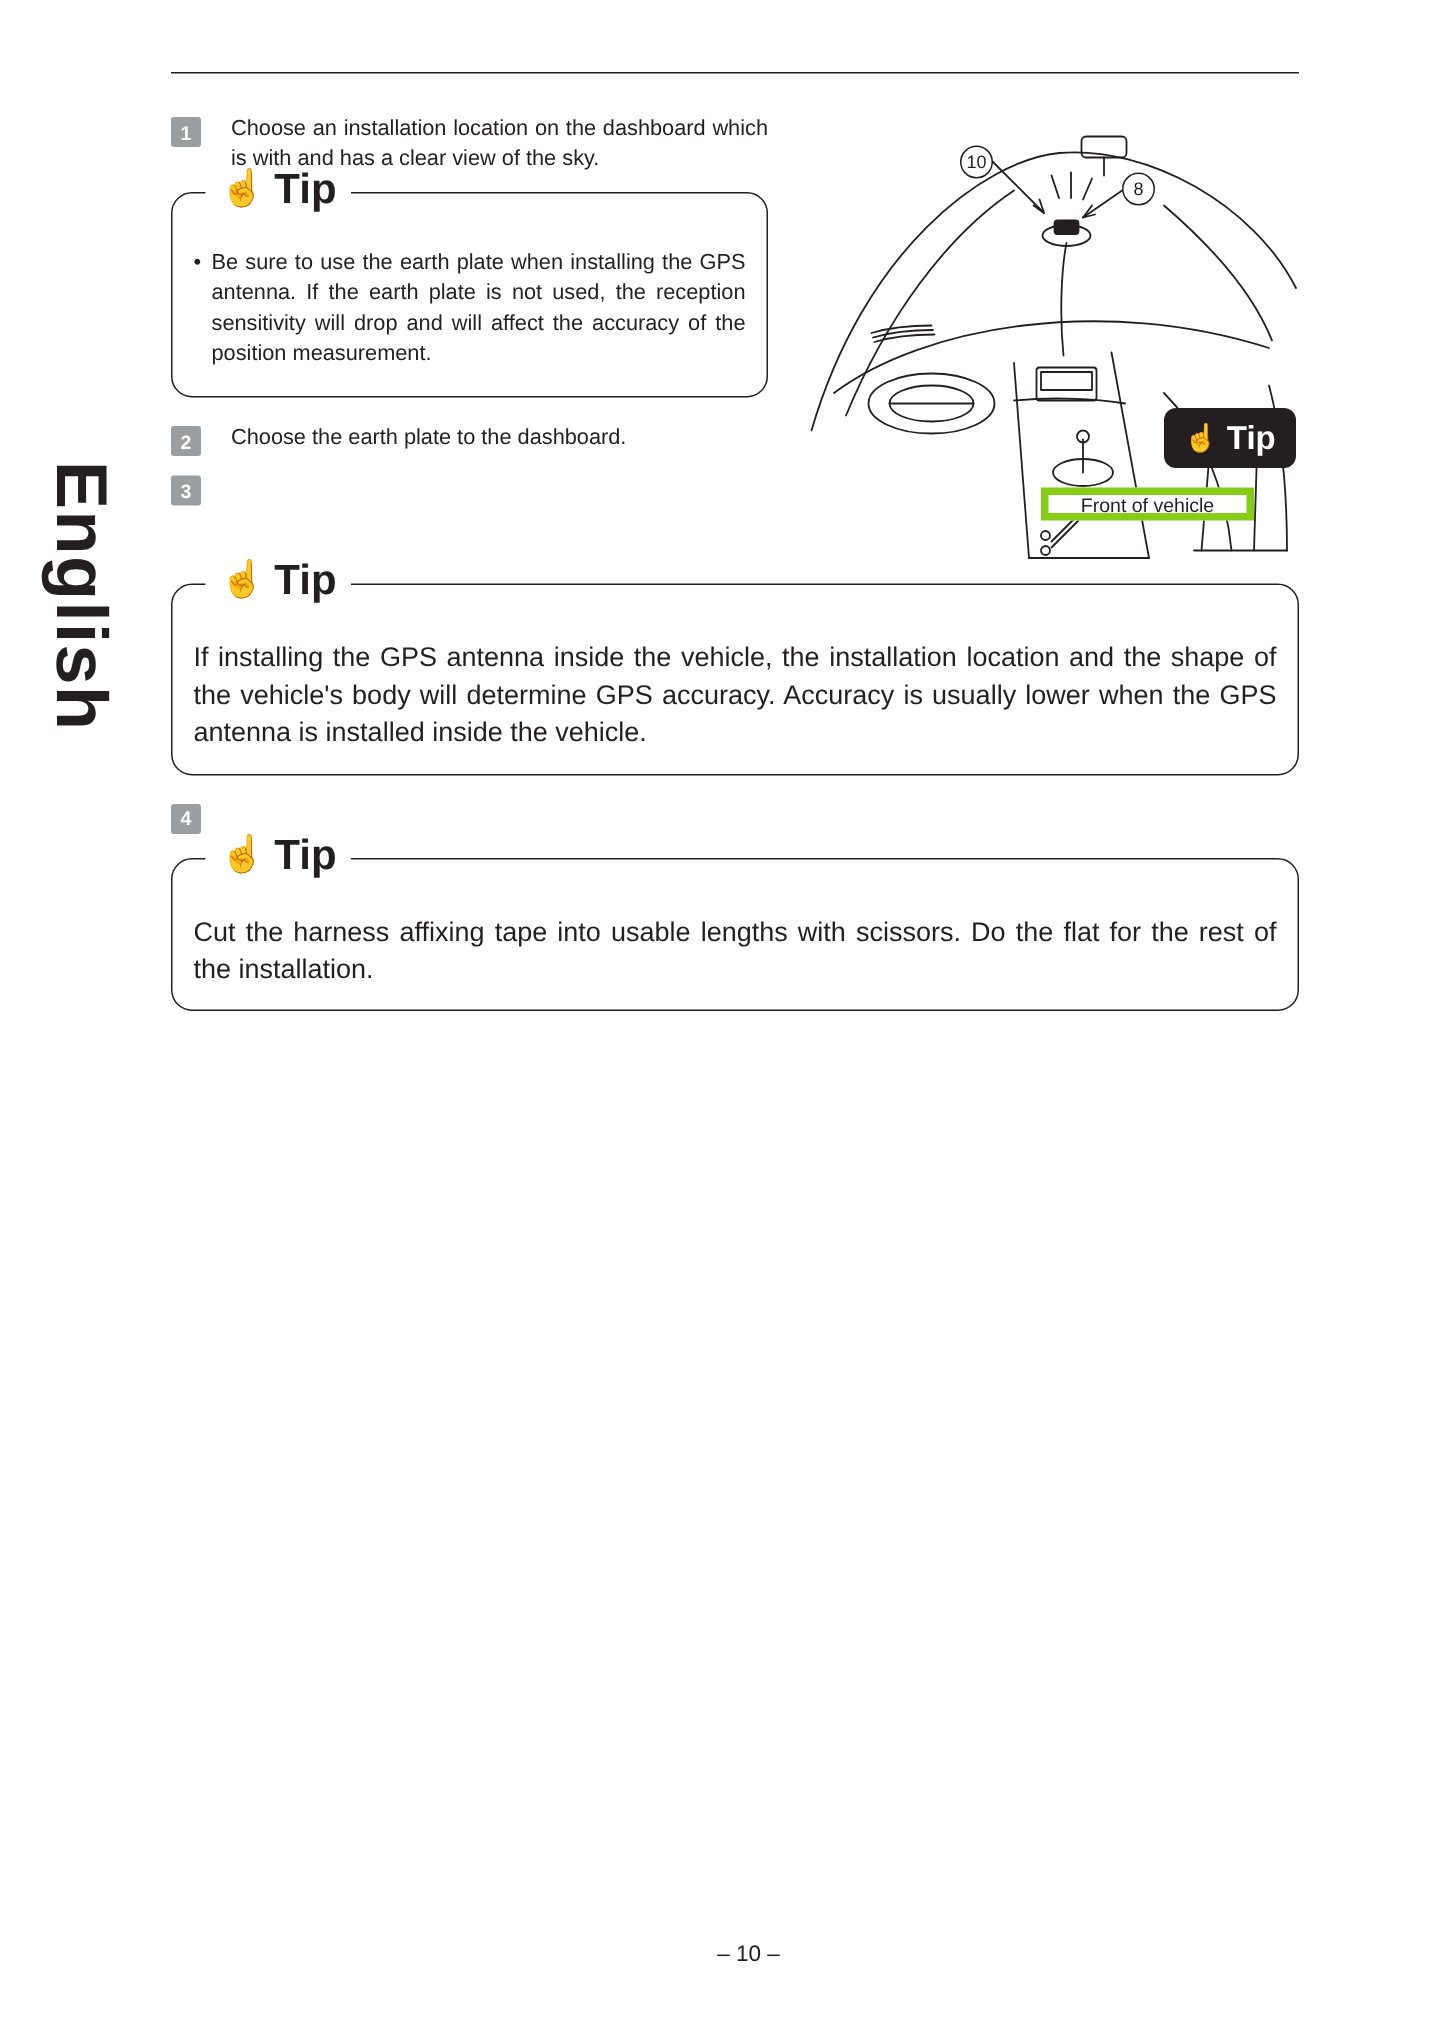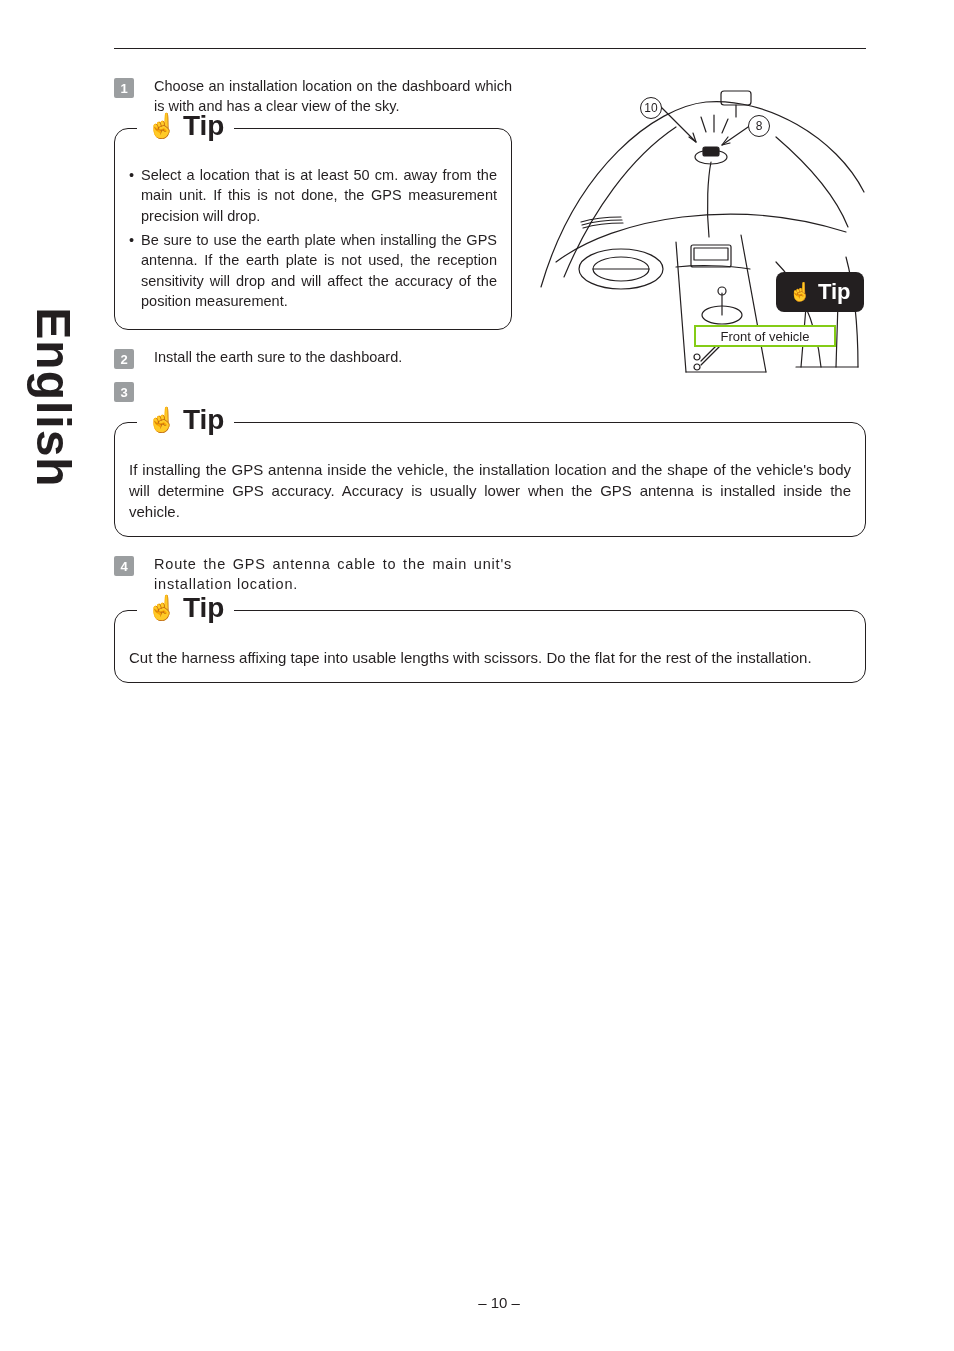--- a/index.html
+++ b/index.html
@@ -116,21 +116,21 @@
     font-size: 24px;
     line-height: 1;
   }
   .tip-title {
     font-size: 28px;
     font-weight: 700;
     font-family: Arial, Helvetica, sans-serif;
     line-height: 1;
   }
   .tip-body {
-    font-size: 15px;
+    font-size: 18px;
     line-height: 1.4;
     text-align: justify;
   }
   .tip-list {
     list-style: none;
     padding: 0;
     margin: 0;
   }
   .tip-list li {
     position: relative;
@@ -189,21 +189,21 @@
   .tip-badge .tip-title-w {
     font-size: 22px;
     font-weight: 700;
   }
   .front-label-box {
     position: absolute;
     top: 248px;
     left: 158px;
     width: 142px;
     height: 22px;
-    border: 2px solid #84cc16;
+    border: 5px solid #84cc16;
     background: #fff;
     font-size: 13px;
     display: flex;
     align-items: center;
     justify-content: center;
   }
 
   .page-num {
     position: absolute;
     bottom: 40px;
@@ -233,28 +233,27 @@
         <div class="step-num">1</div>
         <div class="step-text">Choose an installation location on the dashboard which is with and has a clear view of the sky.</div>
       </div>
 
       <div class="tipbox">
         <div class="tip-legend">
           <span class="tip-hand">☝</span>
           <span class="tip-title">Tip</span>
         </div>
         <ul class="tip-list">
-          <li>Select a location that is at least 50 cm. away from the main unit. If this is not done, the GPS measurement precision will drop.</li>
           <li>Be sure to use the earth plate when installing the GPS antenna. If the earth plate is not used, the reception sensitivity will drop and will affect the accuracy of the position measurement.</li>
         </ul>
       </div>
 
       <div class="step">
         <div class="step-num">2</div>
-        <div class="step-text">Install the earth sure to the dashboard.</div>
+        <div class="step-text">Choose the earth plate to the dashboard.</div>
       </div>
 
       <div class="step" style="margin-top:12px">
         <div class="step-num">3</div>
       </div>
 
     </div>
 
     <div class="right-col">
       <div class="vehicle-box">
@@ -336,21 +335,20 @@
     <div class="tipbox full">
       <div class="tip-legend">
         <span class="tip-hand">☝</span>
         <span class="tip-title">Tip</span>
       </div>
       <div class="tip-body">If installing the GPS antenna inside the vehicle, the installation location and the shape of the vehicle's body will determine GPS accuracy.  Accuracy is usually lower when the GPS antenna is installed inside the vehicle.</div>
     </div>
 
     <div class="step" style="width:398px;margin-top:4px">
       <div class="step-num">4</div>
-      <div class="step-text wide-spacing">Route the GPS antenna cable to the main unit's installation location.</div>
     </div>
 
     <div class="tipbox full" style="margin-top:16px">
       <div class="tip-legend">
         <span class="tip-hand">☝</span>
         <span class="tip-title">Tip</span>
       </div>
       <div class="tip-body">Cut the harness affixing tape into usable lengths with scissors. Do the flat for the rest of the installation.</div>
     </div>
 

